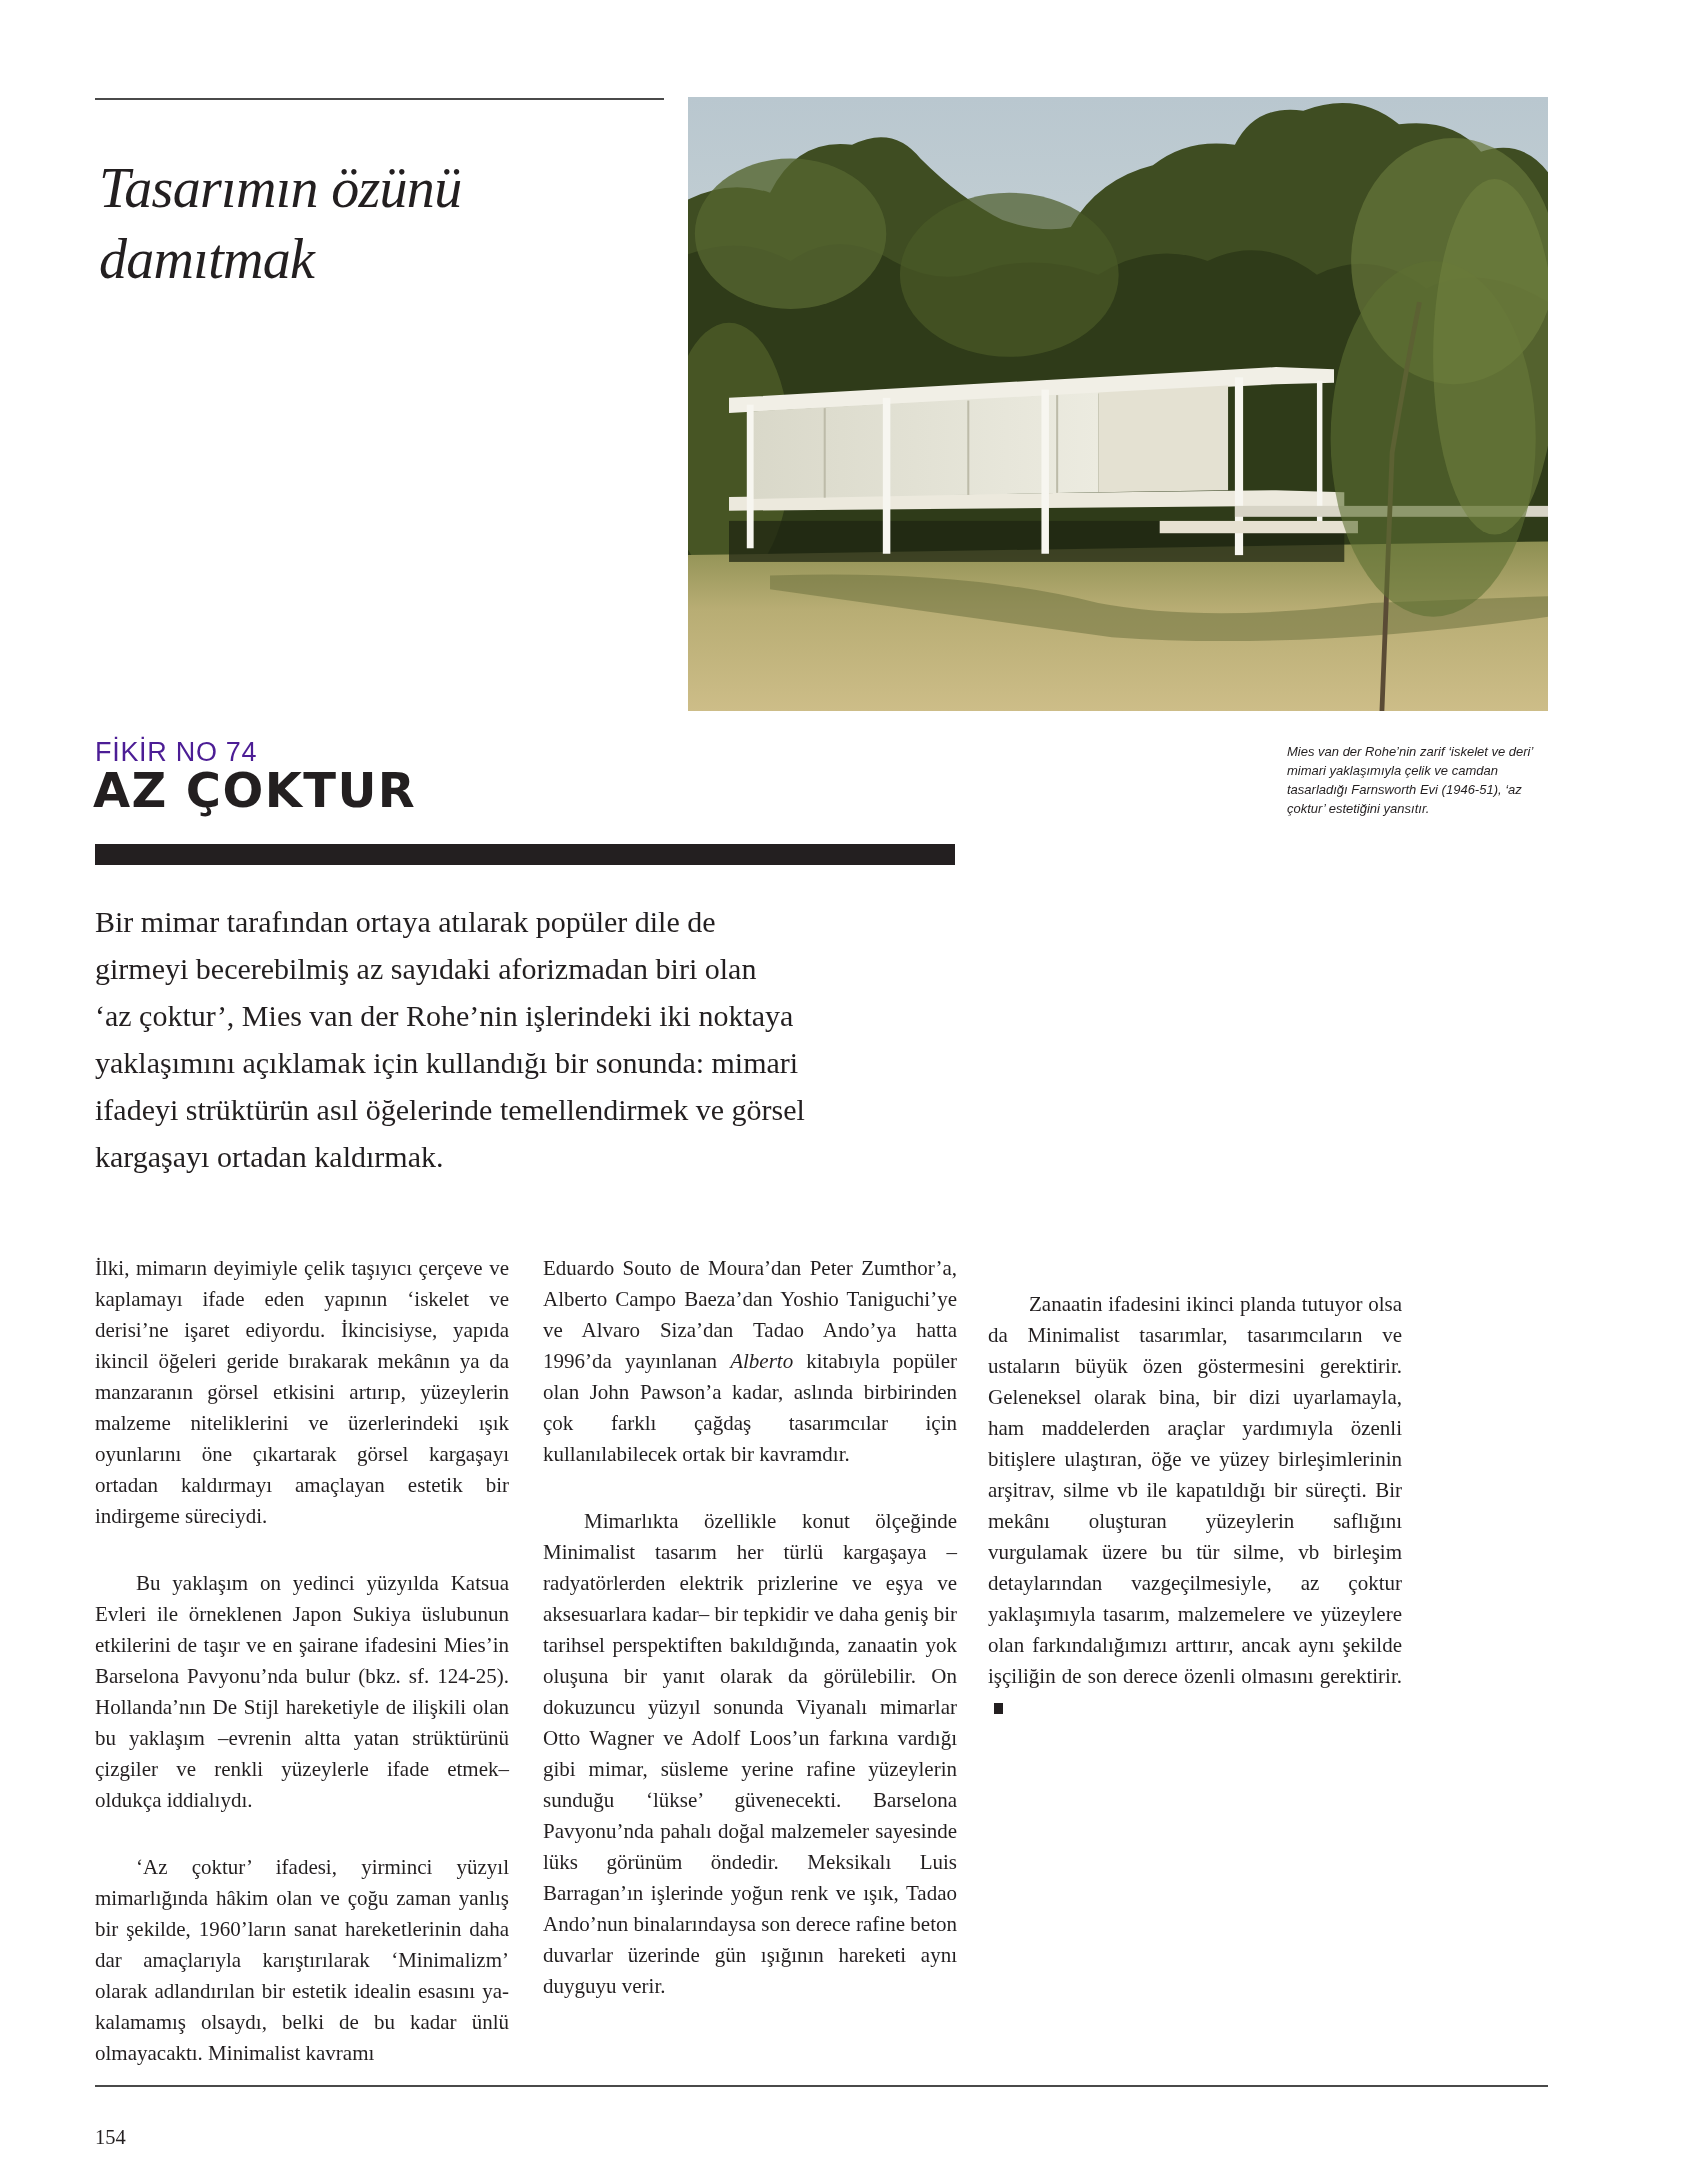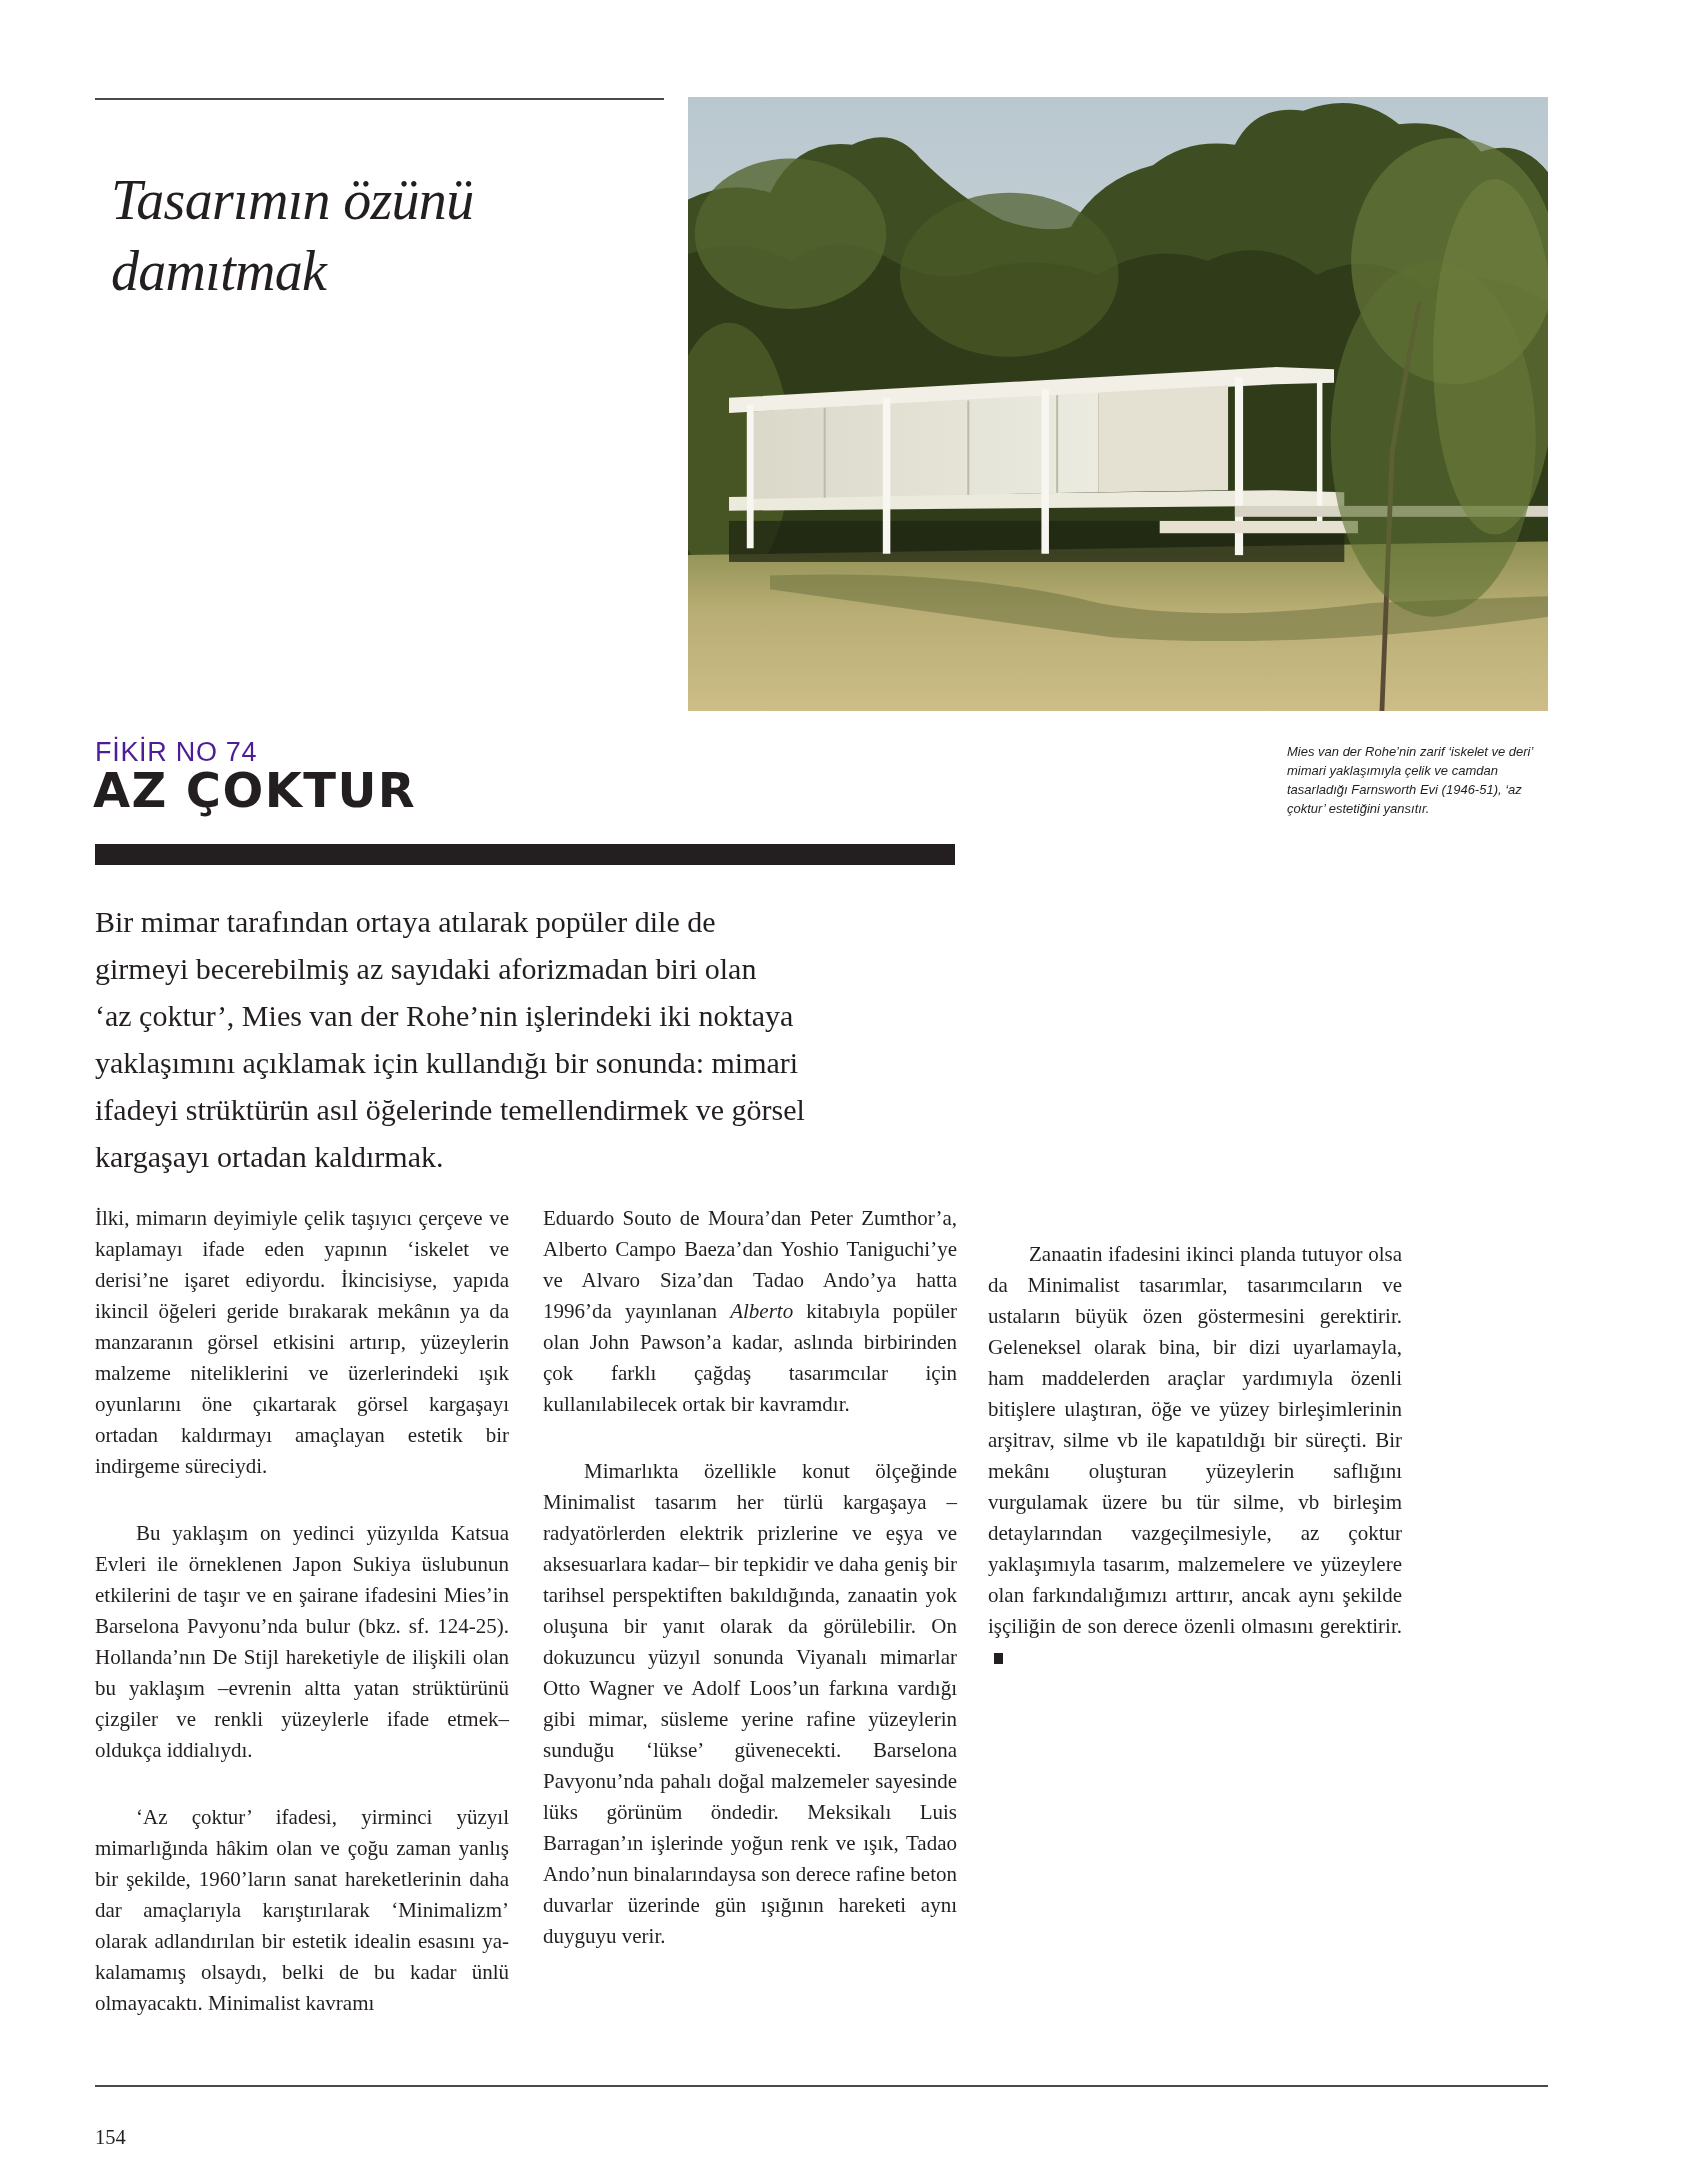--- a/index.html
+++ b/index.html
@@ -3,21 +3,21 @@
   <meta charset="utf-8">
   <style>
     html, body { margin: 0; padding: 0; background: #ffffff; }
     body { width: 1695px; height: 2183px; position: relative; overflow: hidden; color: #231f20; }
 
     .rule-top { position: absolute; left: 95px; top: 98px; width: 569px; height: 2.1px; background: #4a4a4a; }
 
     .section-title {
       position: absolute; left: 95px; top: 149px; width: 547px;
       font-family: "Liberation Serif", "DejaVu Serif", serif; font-style: italic;
-      font-size: 56px; line-height: 71px; color: #231f20; font-weight: normal; margin: 16px;
+      font-size: 56px; line-height: 71px; color: #231f20; font-weight: normal; margin: 4px;
       letter-spacing: -0.7px;
     }
 
     .photo { position: absolute; left: 688px; top: 97px; width: 860px; height: 614px; overflow: hidden; background: #4f5a2e; }
     .photo svg { display: block; width: 100%; height: 100%; }
 
     .idea-label {
       position: absolute; left: 95px; top: 737px;
       font-family: Liberation Sans, sans-serif; font-size: 27px;
       letter-spacing: 0.7px; color: #4c1d95;
@@ -36,21 +36,21 @@
     }
 
     .lead {
       position: absolute; left: 95px; top: 898px; width: 875px;
       font-family: Liberation Serif, serif;
       font-size: 30px; line-height: 47px; color: #231f20; margin: 0;
     }
     .lead span { display: block; white-space: nowrap; }
 
     .col {
-      position: absolute; top: 1203px; width: 414px;
+      position: absolute; top: 1253px; width: 414px;
       font-family: "Liberation Serif", "DejaVu Serif", serif;
       font-size: 21px; line-height: 31px; color: #231f20;
     }
     .col-1 { left: 95px; }
     .col-2 { left: 543px; }
     .col-3 { left: 988px; width: 414px; }
     .col p { margin: 0; text-align: justify; text-align-last: left; hyphens: manual; }
     .col p.indent { text-indent: 41px; margin-top: 36px; }
     .col em { font-style: italic; }
     .end-mark { display: inline-block; width: 9.6px; height: 11px; background: #231f20; margin-left: 5.5px; vertical-align: baseline; }

